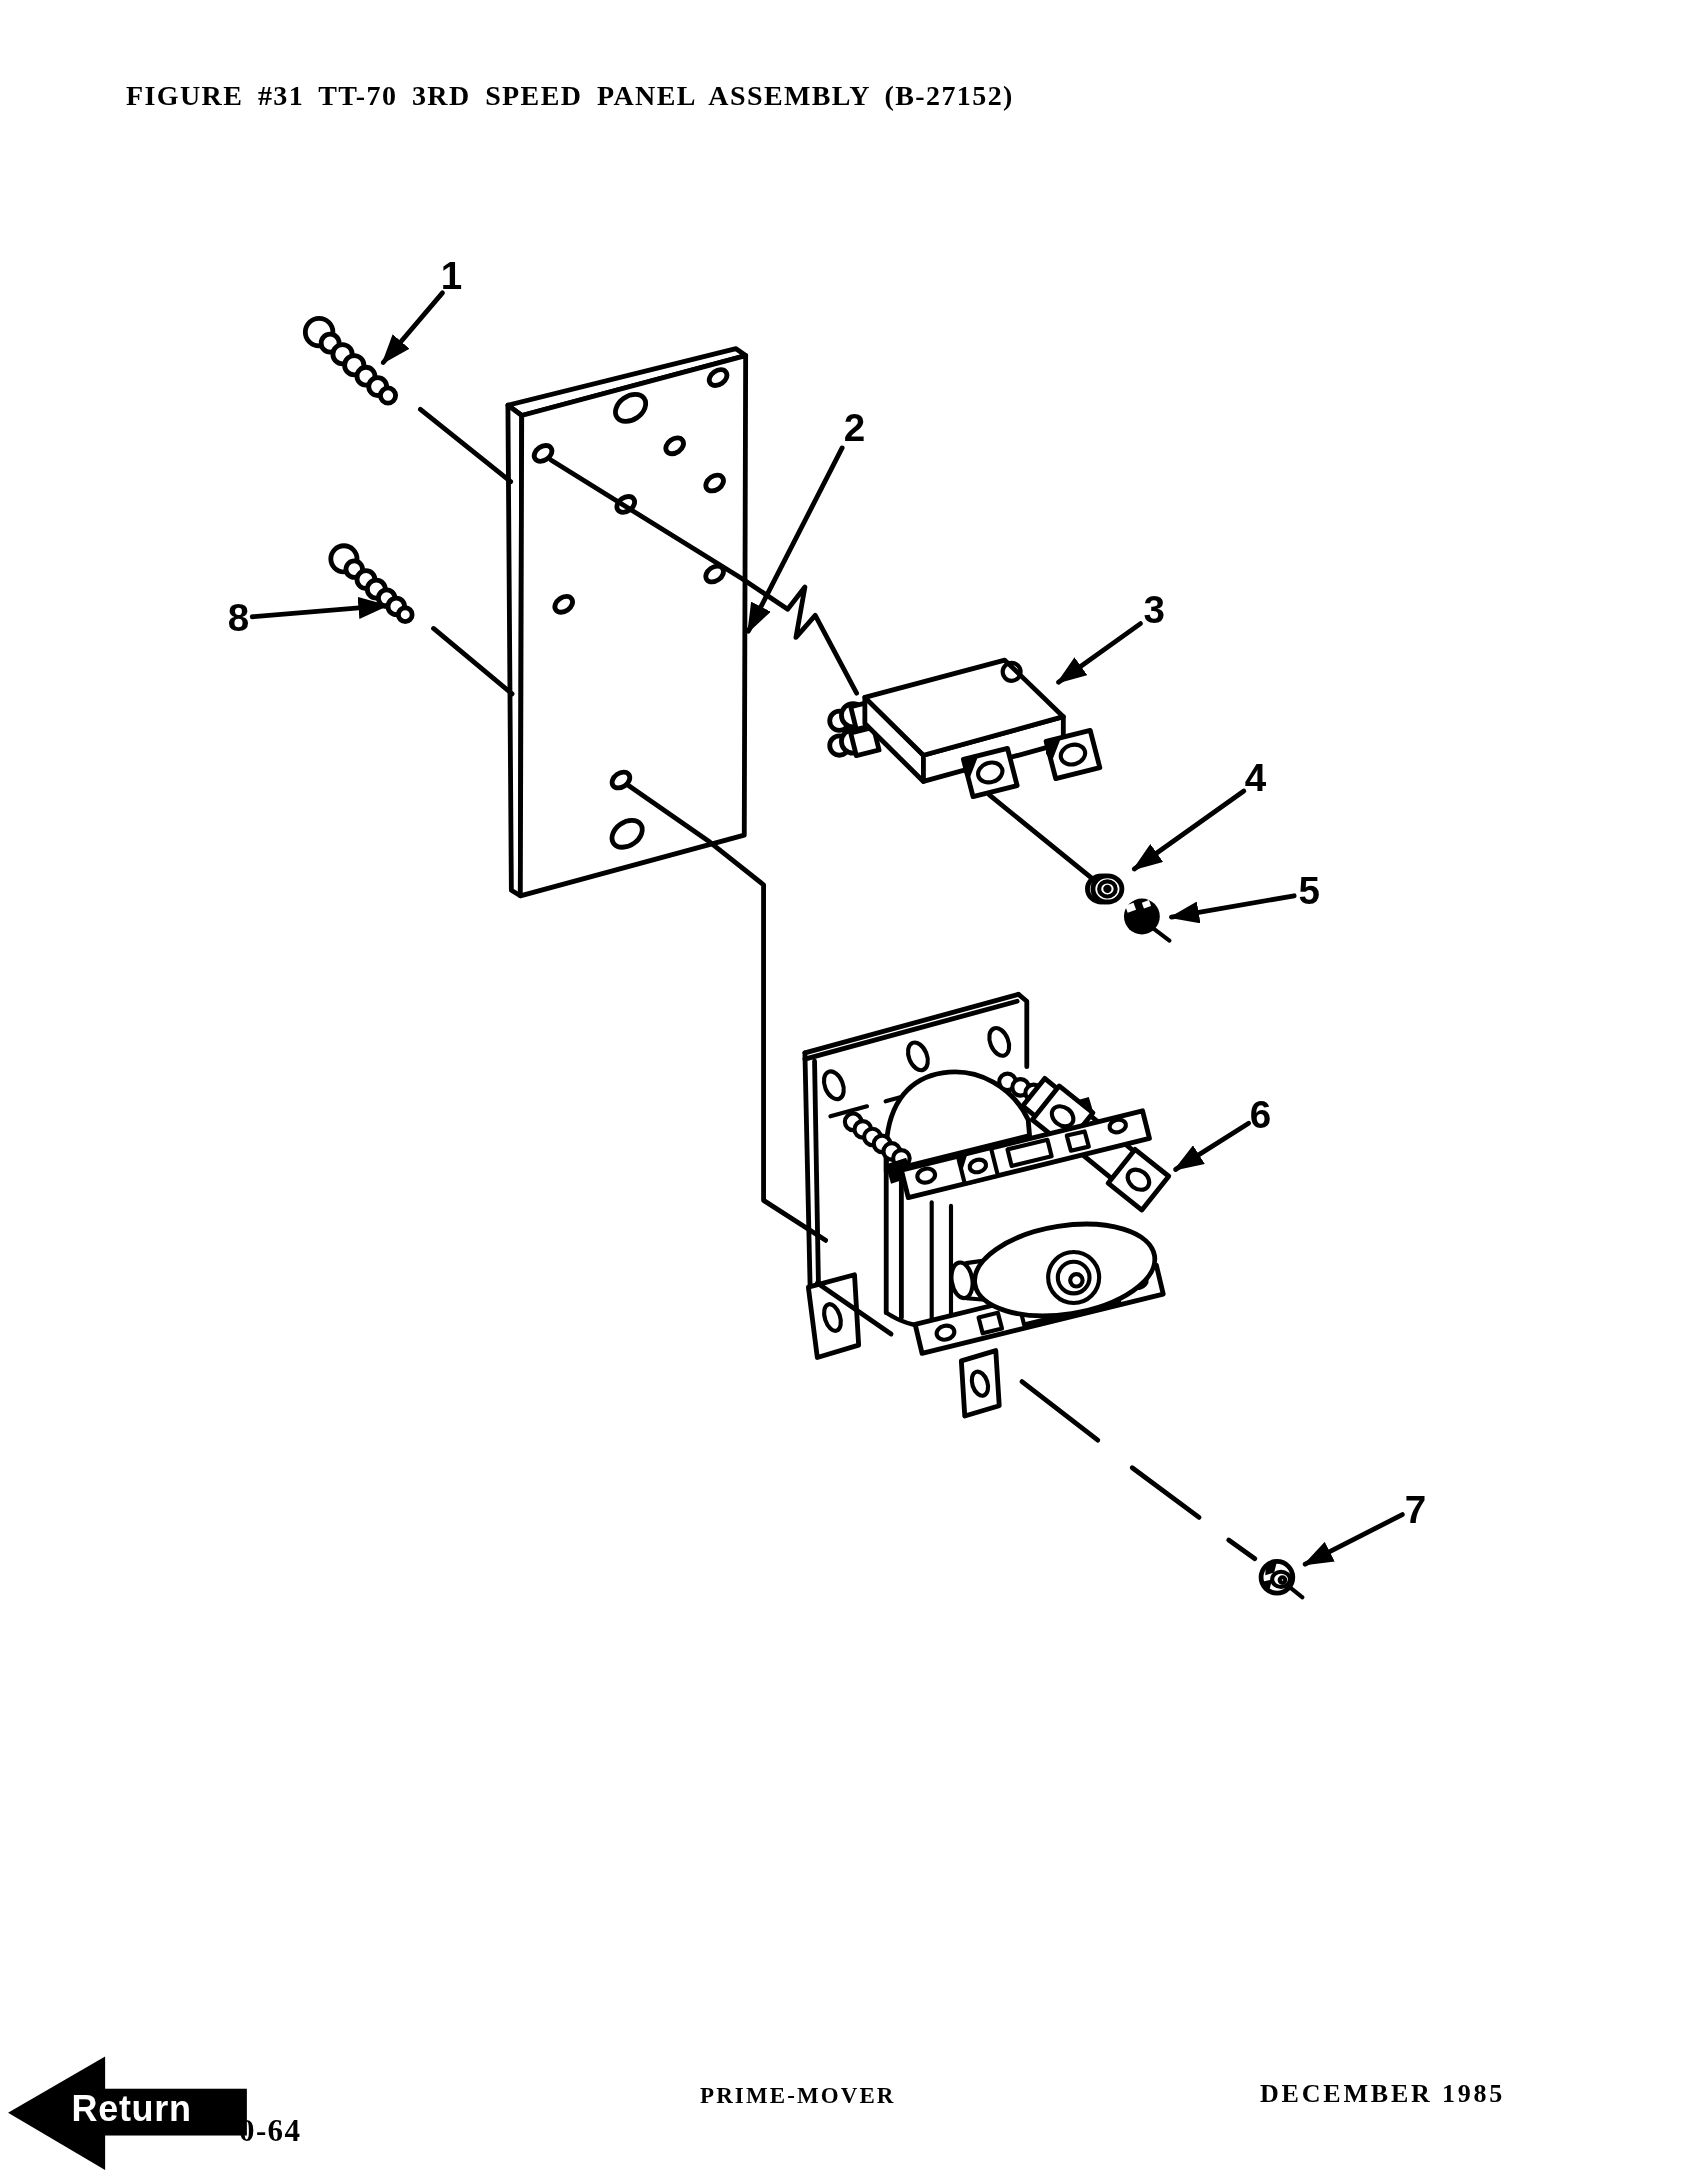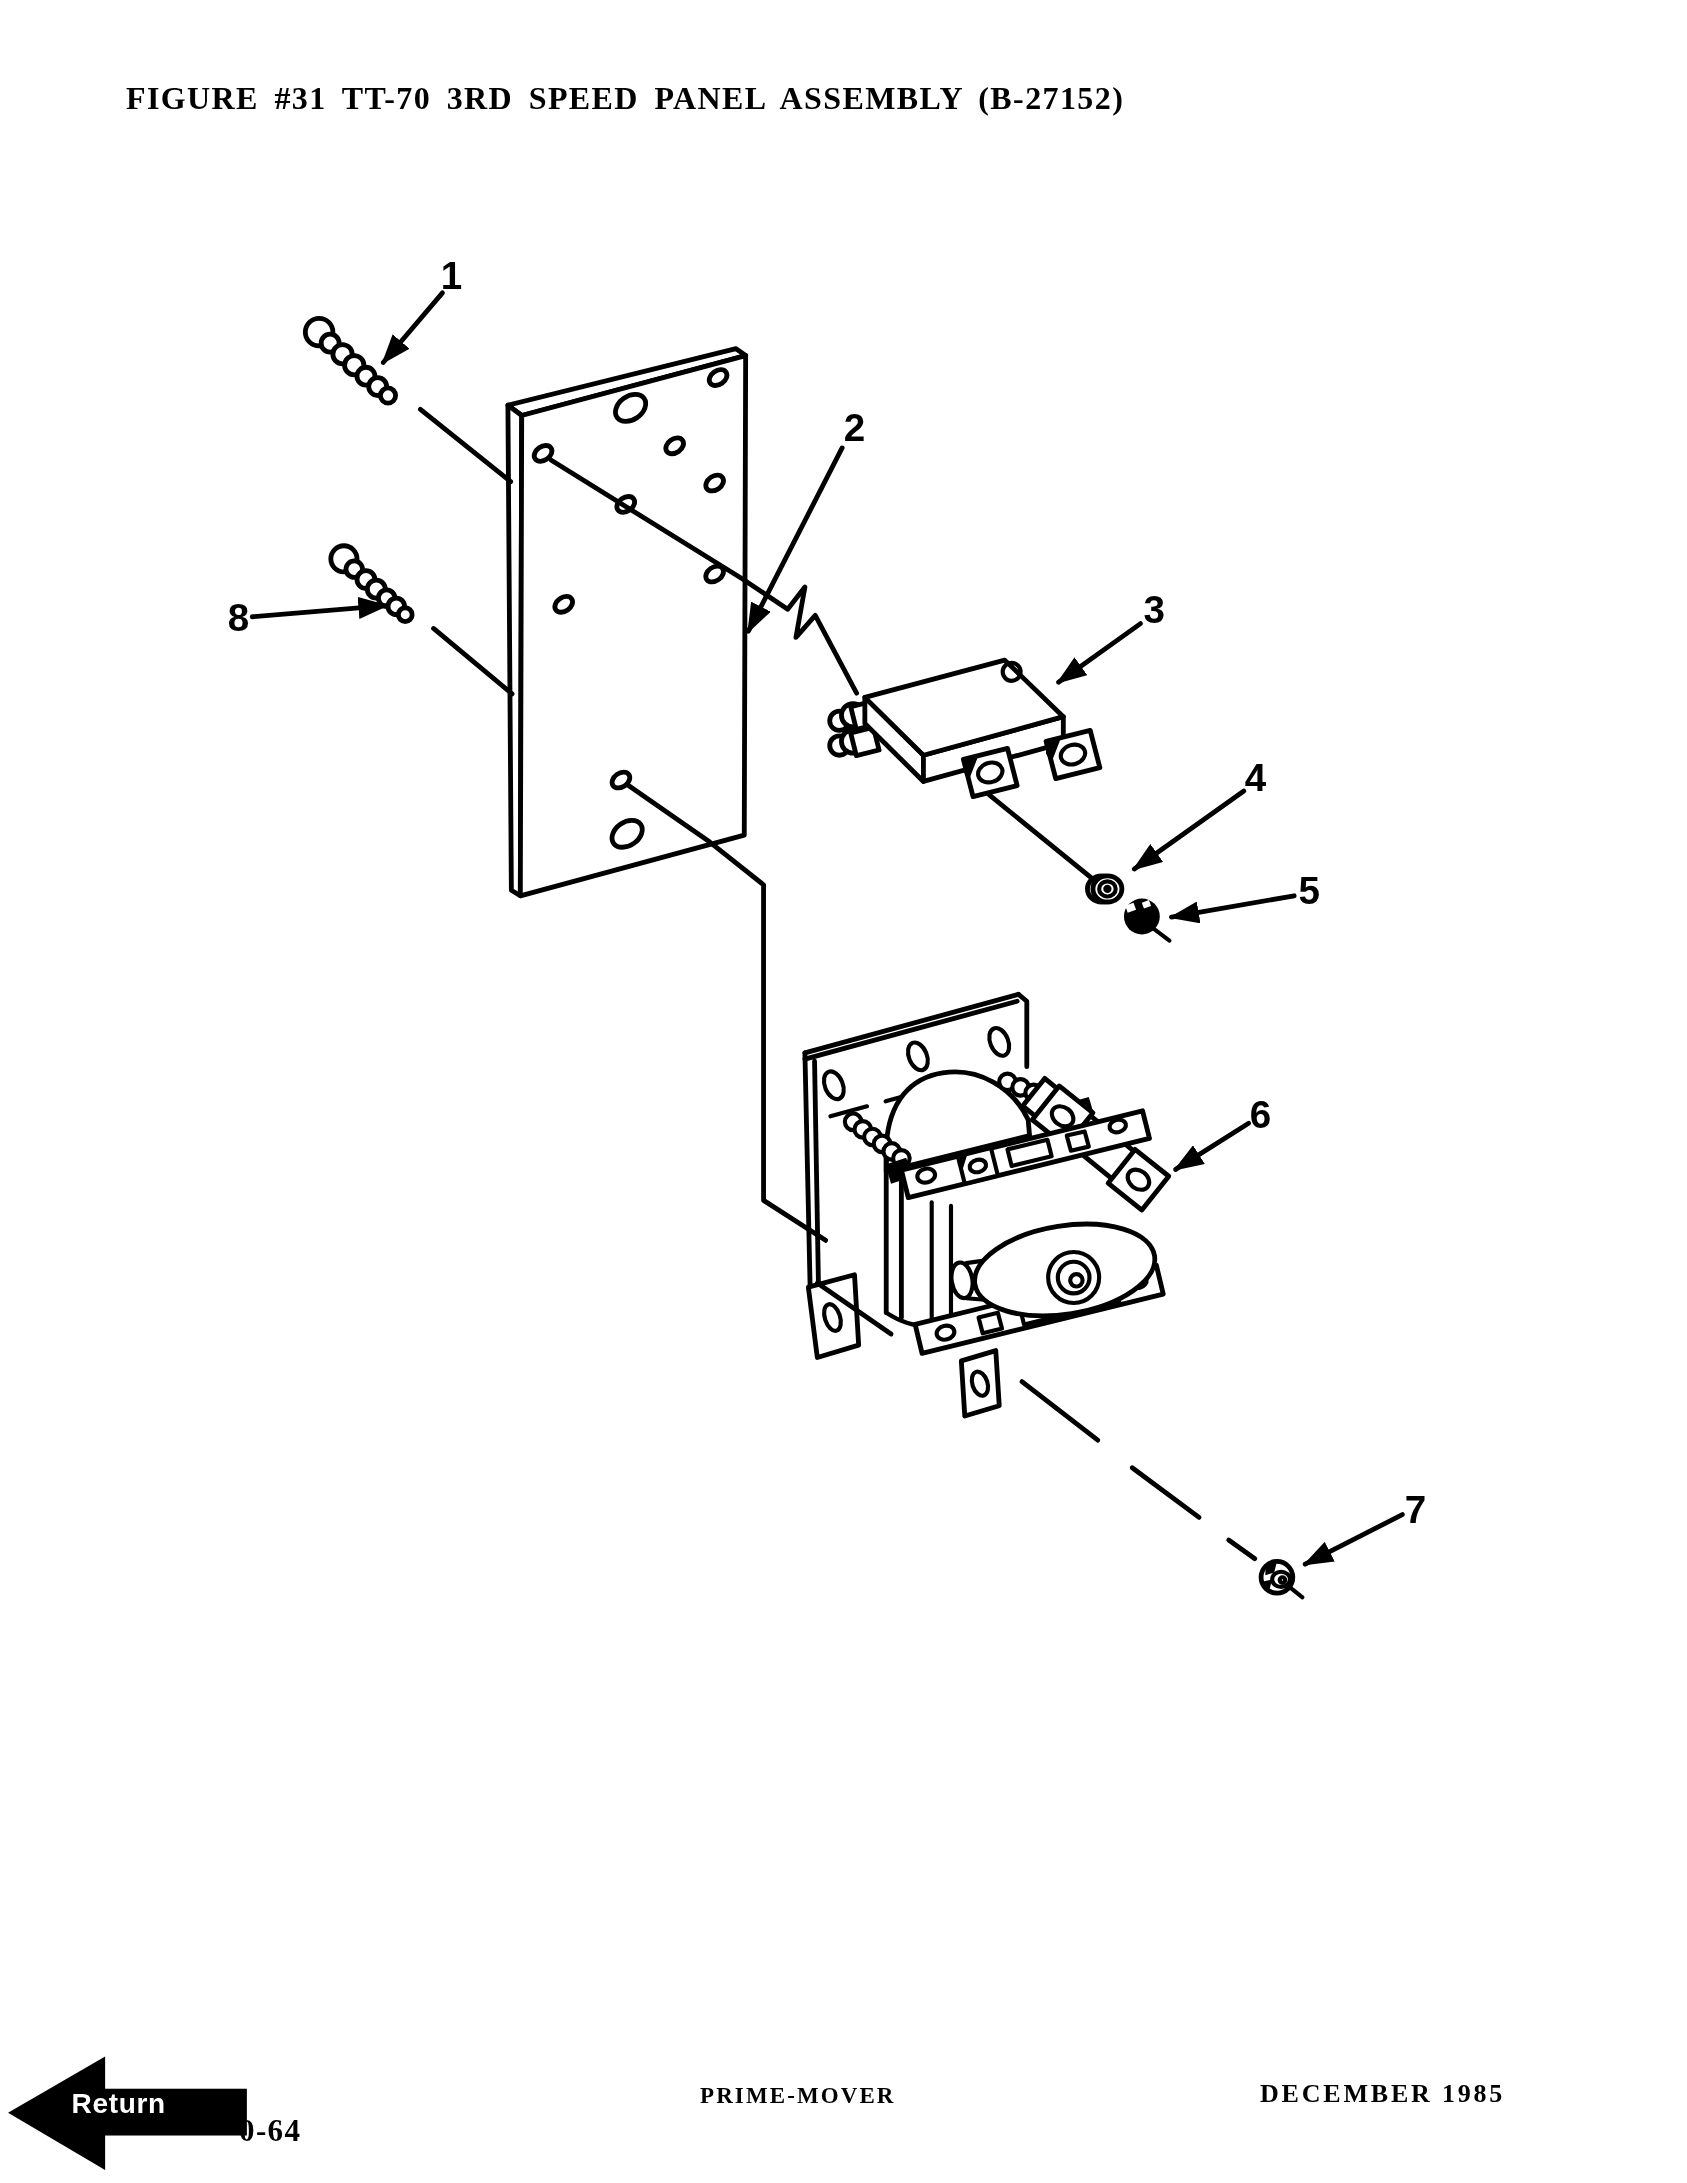--- a/index.html
+++ b/index.html
@@ -2,21 +2,21 @@
 <html style="font-size:11px"><head>
 <meta charset="utf-8">
 <style>
   html,body{margin:0;padding:0;}
   body{
     width:1687px;height:2183px;position:relative;background:#ffffff;
     font-family:"Liberation Serif", serif;overflow:hidden;
   }
   .abs{position:absolute;}
   #title{
-    left:126px;top:80px;font-size:32px;font-weight:bold;color:#000;
+    left:126px;top:80px;font-size:28px;font-weight:bold;color:#000;
     letter-spacing:1.4px;word-spacing:6.2px;white-space:nowrap;
   }
   #diagram-svg{position:absolute;left:0;top:0;width:1687px;height:2183px;}
   .ln{fill:none;stroke:#000;stroke-width:7;stroke-linecap:round;stroke-linejoin:round;}
   .ln2{fill:none;stroke:#000;stroke-width:6;stroke-linecap:round;stroke-linejoin:round;}
   .wh{fill:#ffffff;stroke:#000;stroke-width:7;stroke-linejoin:round;}
   .wh2{fill:#ffffff;stroke:#000;stroke-width:6;stroke-linejoin:round;}
   .bk{fill:#000;stroke:none;}
   .callout-num{
     font-family:"Liberation Sans", sans-serif;font-size:56px;font-weight:bold;fill:#000;
@@ -24,21 +24,21 @@
   .footer-text{color:#000;white-space:nowrap;}
   #footer-page-number{left:239px;top:2113px;font-size:31px;font-weight:bold;letter-spacing:1.4px;z-index:1;}
   #footer-publisher{left:700px;top:2083px;font-size:23px;font-weight:bold;letter-spacing:2.1px;}
   #footer-date{left:1260px;top:2079px;font-size:26px;font-weight:bold;letter-spacing:2.8px;}
   #return-button{
     left:5.5px;top:2054px;width:245px;height:119px;z-index:2;cursor:pointer;border:none;background:transparent;padding:0;
   }
   #return-button svg{position:absolute;left:0;top:0;}
   #return-label{
     position:absolute;left:66px;top:34px;color:#ffffff;
-    font-family:"Liberation Sans", sans-serif;font-size:28px;font-weight:bold;letter-spacing:0.7px;
+    font-family:"Liberation Sans", sans-serif;font-size:36px;font-weight:bold;letter-spacing:0.7px;
   }
 </style>
 </head>
 <body>
 
 <div id="title" class="abs">FIGURE #31 TT-70 3RD SPEED PANEL ASSEMBLY (B-27152)</div>
 
 <svg id="diagram-svg" viewBox="0 0 2448 3168">
 
   <defs>

